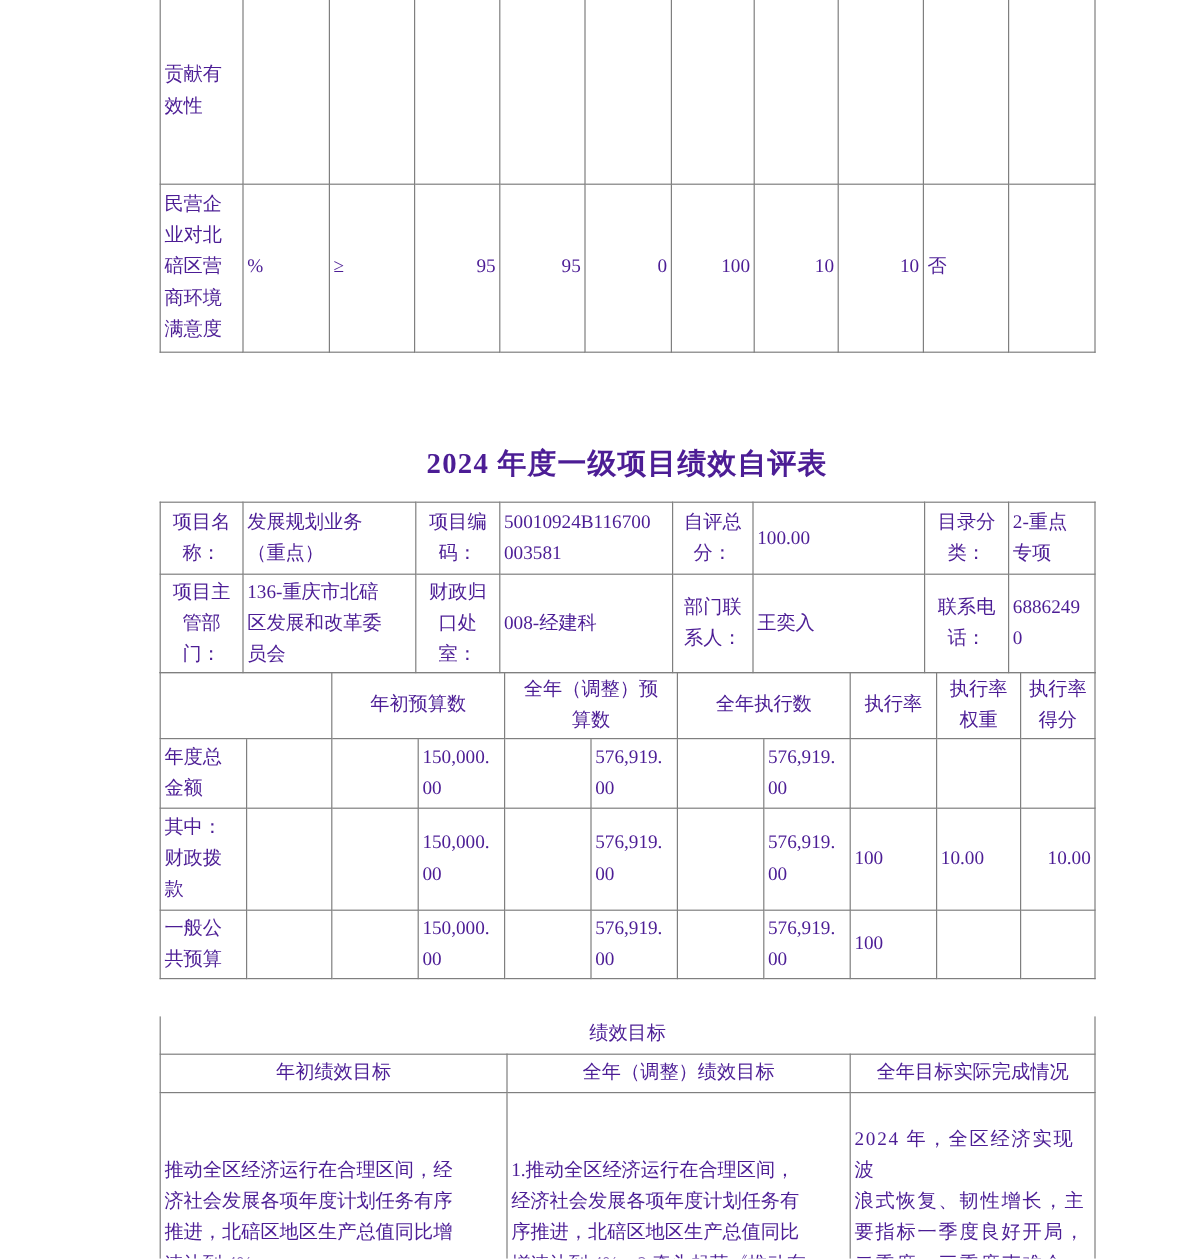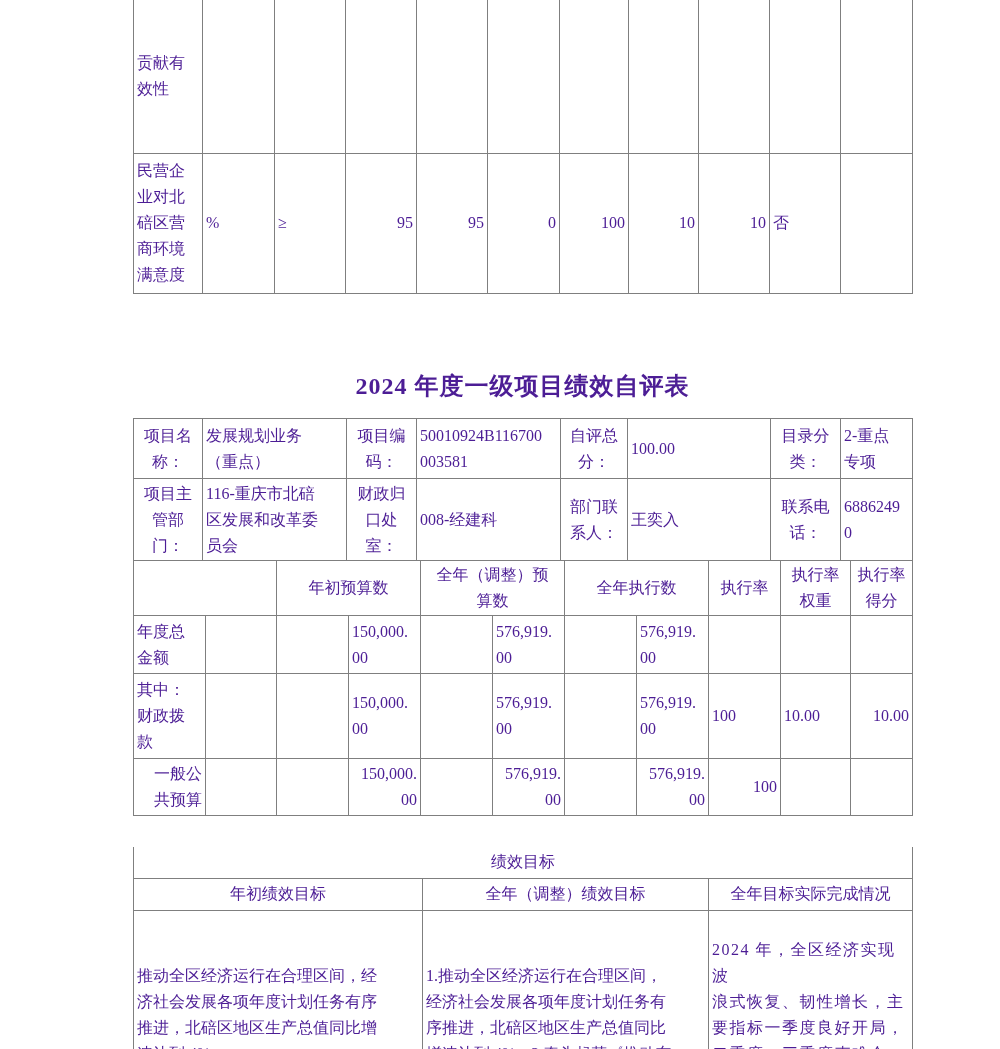--- a/index.html
+++ b/index.html
@@ -100,21 +100,21 @@
       <td>100.00</td>
       <td class="c">目录分
 类：</td>
       <td>2-重点
 专项</td>
     </tr>
     <tr style="height:82px;margin-top:29px;">
       <td class="c">项目主
 管部
 门：</td>
-      <td>116-重庆市北碚
+      <td>136-重庆市北碚
 区发展和改革委
 员会</td>
       <td class="c">财政归
 口处
 室：</td>
       <td>008-经建科</td>
       <td class="c">部门联
 系人：</td>
       <td>王奕入</td>
       <td class="c">联系电
@@ -180,21 +180,21 @@
       <td></td>
       <td>576,919.
 00</td>
       <td></td>
       <td>576,919.
 00</td>
       <td>100</td>
       <td>10.00</td>
       <td class="r">10.00</td>
     </tr>
-    <tr style="height:57px;text-align:right;">
+    <tr style="height:57px;">
       <td>一般公
 共预算</td>
       <td></td>
       <td></td>
       <td>150,000.
 00</td>
       <td></td>
       <td>576,919.
 00</td>
       <td></td>

